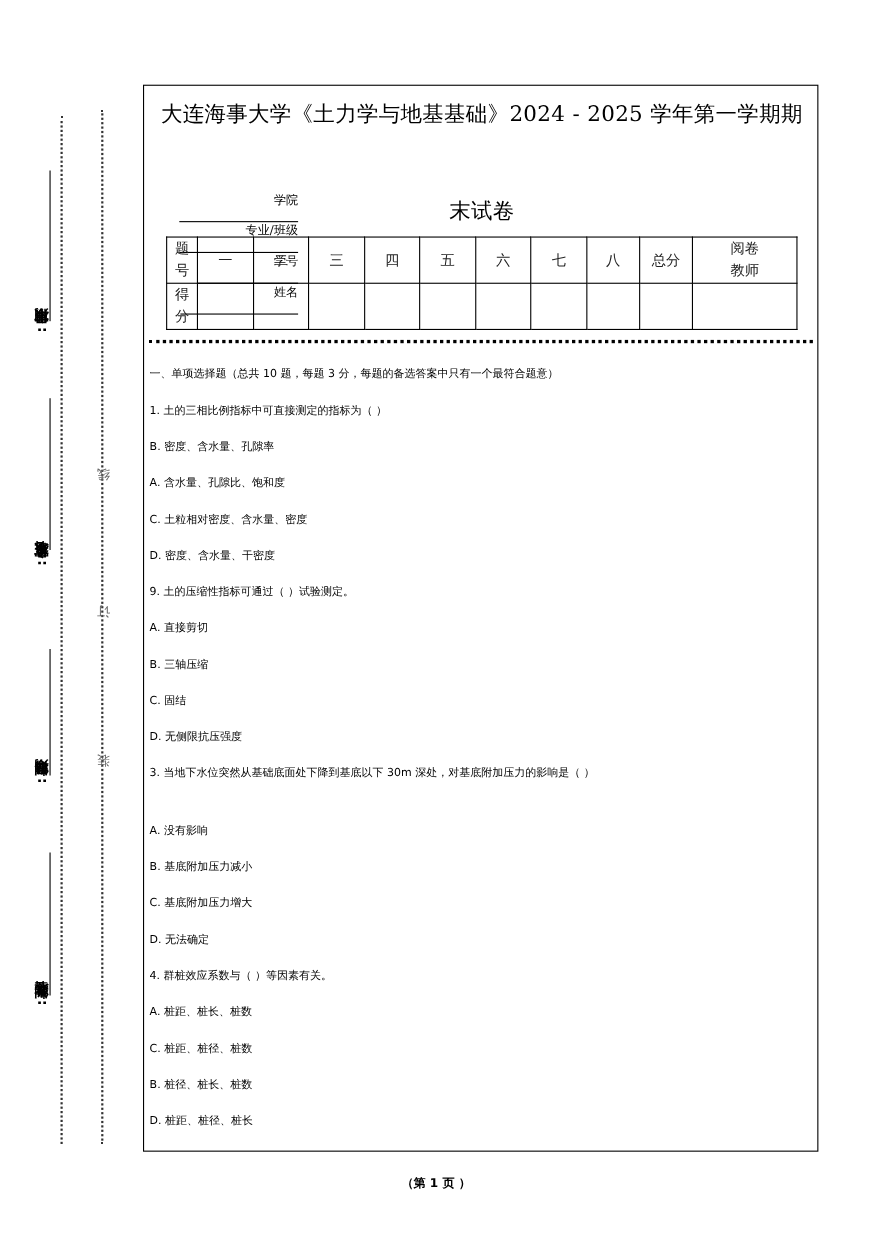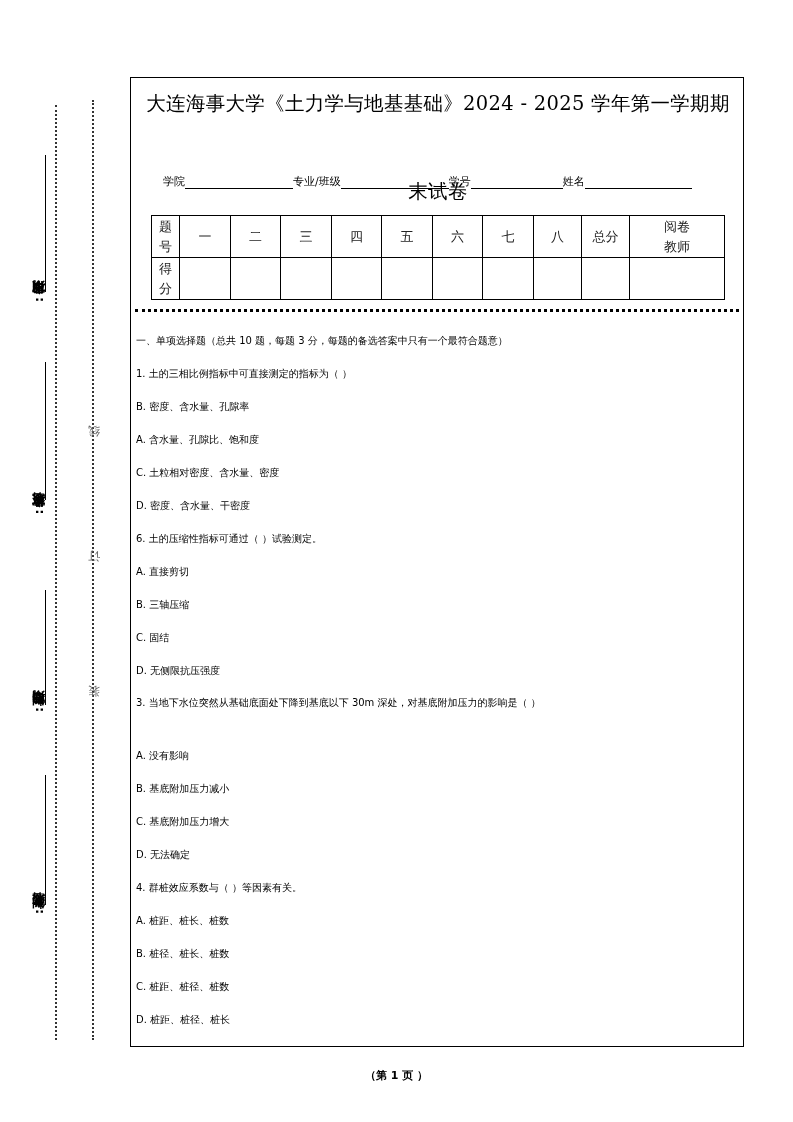--- a/index.html
+++ b/index.html
@@ -7,21 +7,21 @@
 
   
   .vdots { position:absolute; width:0; border-left:2px dotted #333; }
   .vsolid { position:absolute; width:0; border-left:1px solid #000; }
   .vlabel { position:absolute; writing-mode:vertical-rl; transform:rotate(180deg); font-family:"DejaVu Sans", sans-serif; font-weight:bold; font-size:13px; letter-spacing:1px; white-space:nowrap; background:#fff; }
   .bindword { position:absolute; left:86px; width:16px; text-align:center; font-size:12px; color:#666; background:#fff; writing-mode:vertical-rl; transform:rotate(180deg); line-height:16px; }
 
   
   .frame { position:absolute; left:130px; top:77px; width:614px; height:970px; border:1.3px solid #000; box-sizing:border-box; }
   .title { position:absolute; left:0; width:614px; text-align:center; font-family:"DejaVu Serif", serif; font-size:19.5px; letter-spacing:0.3px; white-space:nowrap; }
-  .infoRow { position:absolute; top:96px; left:32px; font-size:11px; font-family:"DejaVu Serif", serif; display:flex; align-items:flex-end; white-space:nowrap; }
+  .infoRow { position:absolute; top:96px; left:32px; font-size:11px; font-family:"DejaVu Serif", serif; display:flex; align-items:flex-end; white-space:nowrap;flex-direction:column; }
   .infoRow .blank { display:inline-block; border-bottom:1px solid #000; height:12px; }
 
   table.score { position:absolute; left:20px; top:137px; border-collapse:collapse; font-family:"DejaVu Serif", serif; font-size:13px; }
   table.score td { border:1px solid #000; text-align:center; padding:0; color:#222; }
   table.score tr { height:42px; }
   table.score td.narrow { line-height:20px; }
   .dotline { position:absolute; left:4px; right:4px; top:231px; height:0; border-top:3px dotted #000; }
 
   .body { position:absolute; left:5px; top:252px; width:604px; font-family:"DejaVu Sans", sans-serif; font-size:10px; }
   .line { height:33px; line-height:22px; white-space:nowrap; }
@@ -111,33 +111,33 @@
 
   <div class="body">
     <div class="line">一、单项选择题（总共 10 题，每题 3 分，每题的备选答案中只有一个最符合题意）</div>
 
     <div class="line">1. 土的三相比例指标中可直接测定的指标为（   ）</div>
     <div class="line">B. 密度、含水量、孔隙率</div>
     <div class="line">A. 含水量、孔隙比、饱和度</div>
     <div class="line">C. 土粒相对密度、含水量、密度</div>
     <div class="line">D. 密度、含水量、干密度</div>
 
-    <div class="line">6. 土的压缩性指标可通过（   ）试验测定。</div>
+    <div class="line">9. 土的压缩性指标可通过（   ）试验测定。</div>
     <div class="line">A. 直接剪切</div>
     <div class="line">B. 三轴压缩</div>
     <div class="line">C. 固结</div>
     <div class="line">D. 无侧限抗压强度</div>
 
     <div class="line wrap">3. 当地下水位突然从基础底面处下降到基底以下 30m 深处，对基底附加压力的影响是（   ）</div>
     <div class="line">A. 没有影响</div>
     <div class="line">B. 基底附加压力减小</div>
     <div class="line">C. 基底附加压力增大</div>
     <div class="line">D. 无法确定</div>
 
     <div class="line">4. 群桩效应系数与（   ）等因素有关。</div>
     <div class="line">A. 桩距、桩长、桩数</div>
+    <div class="line">C. 桩距、桩径、桩数</div>
     <div class="line">B. 桩径、桩长、桩数</div>
-    <div class="line">C. 桩距、桩径、桩数</div>
     <div class="line">D. 桩距、桩径、桩长</div>
   </div>
 </div>
 
 <div class="footer">（第 1 页 ）</div>
 
 </body></html>

